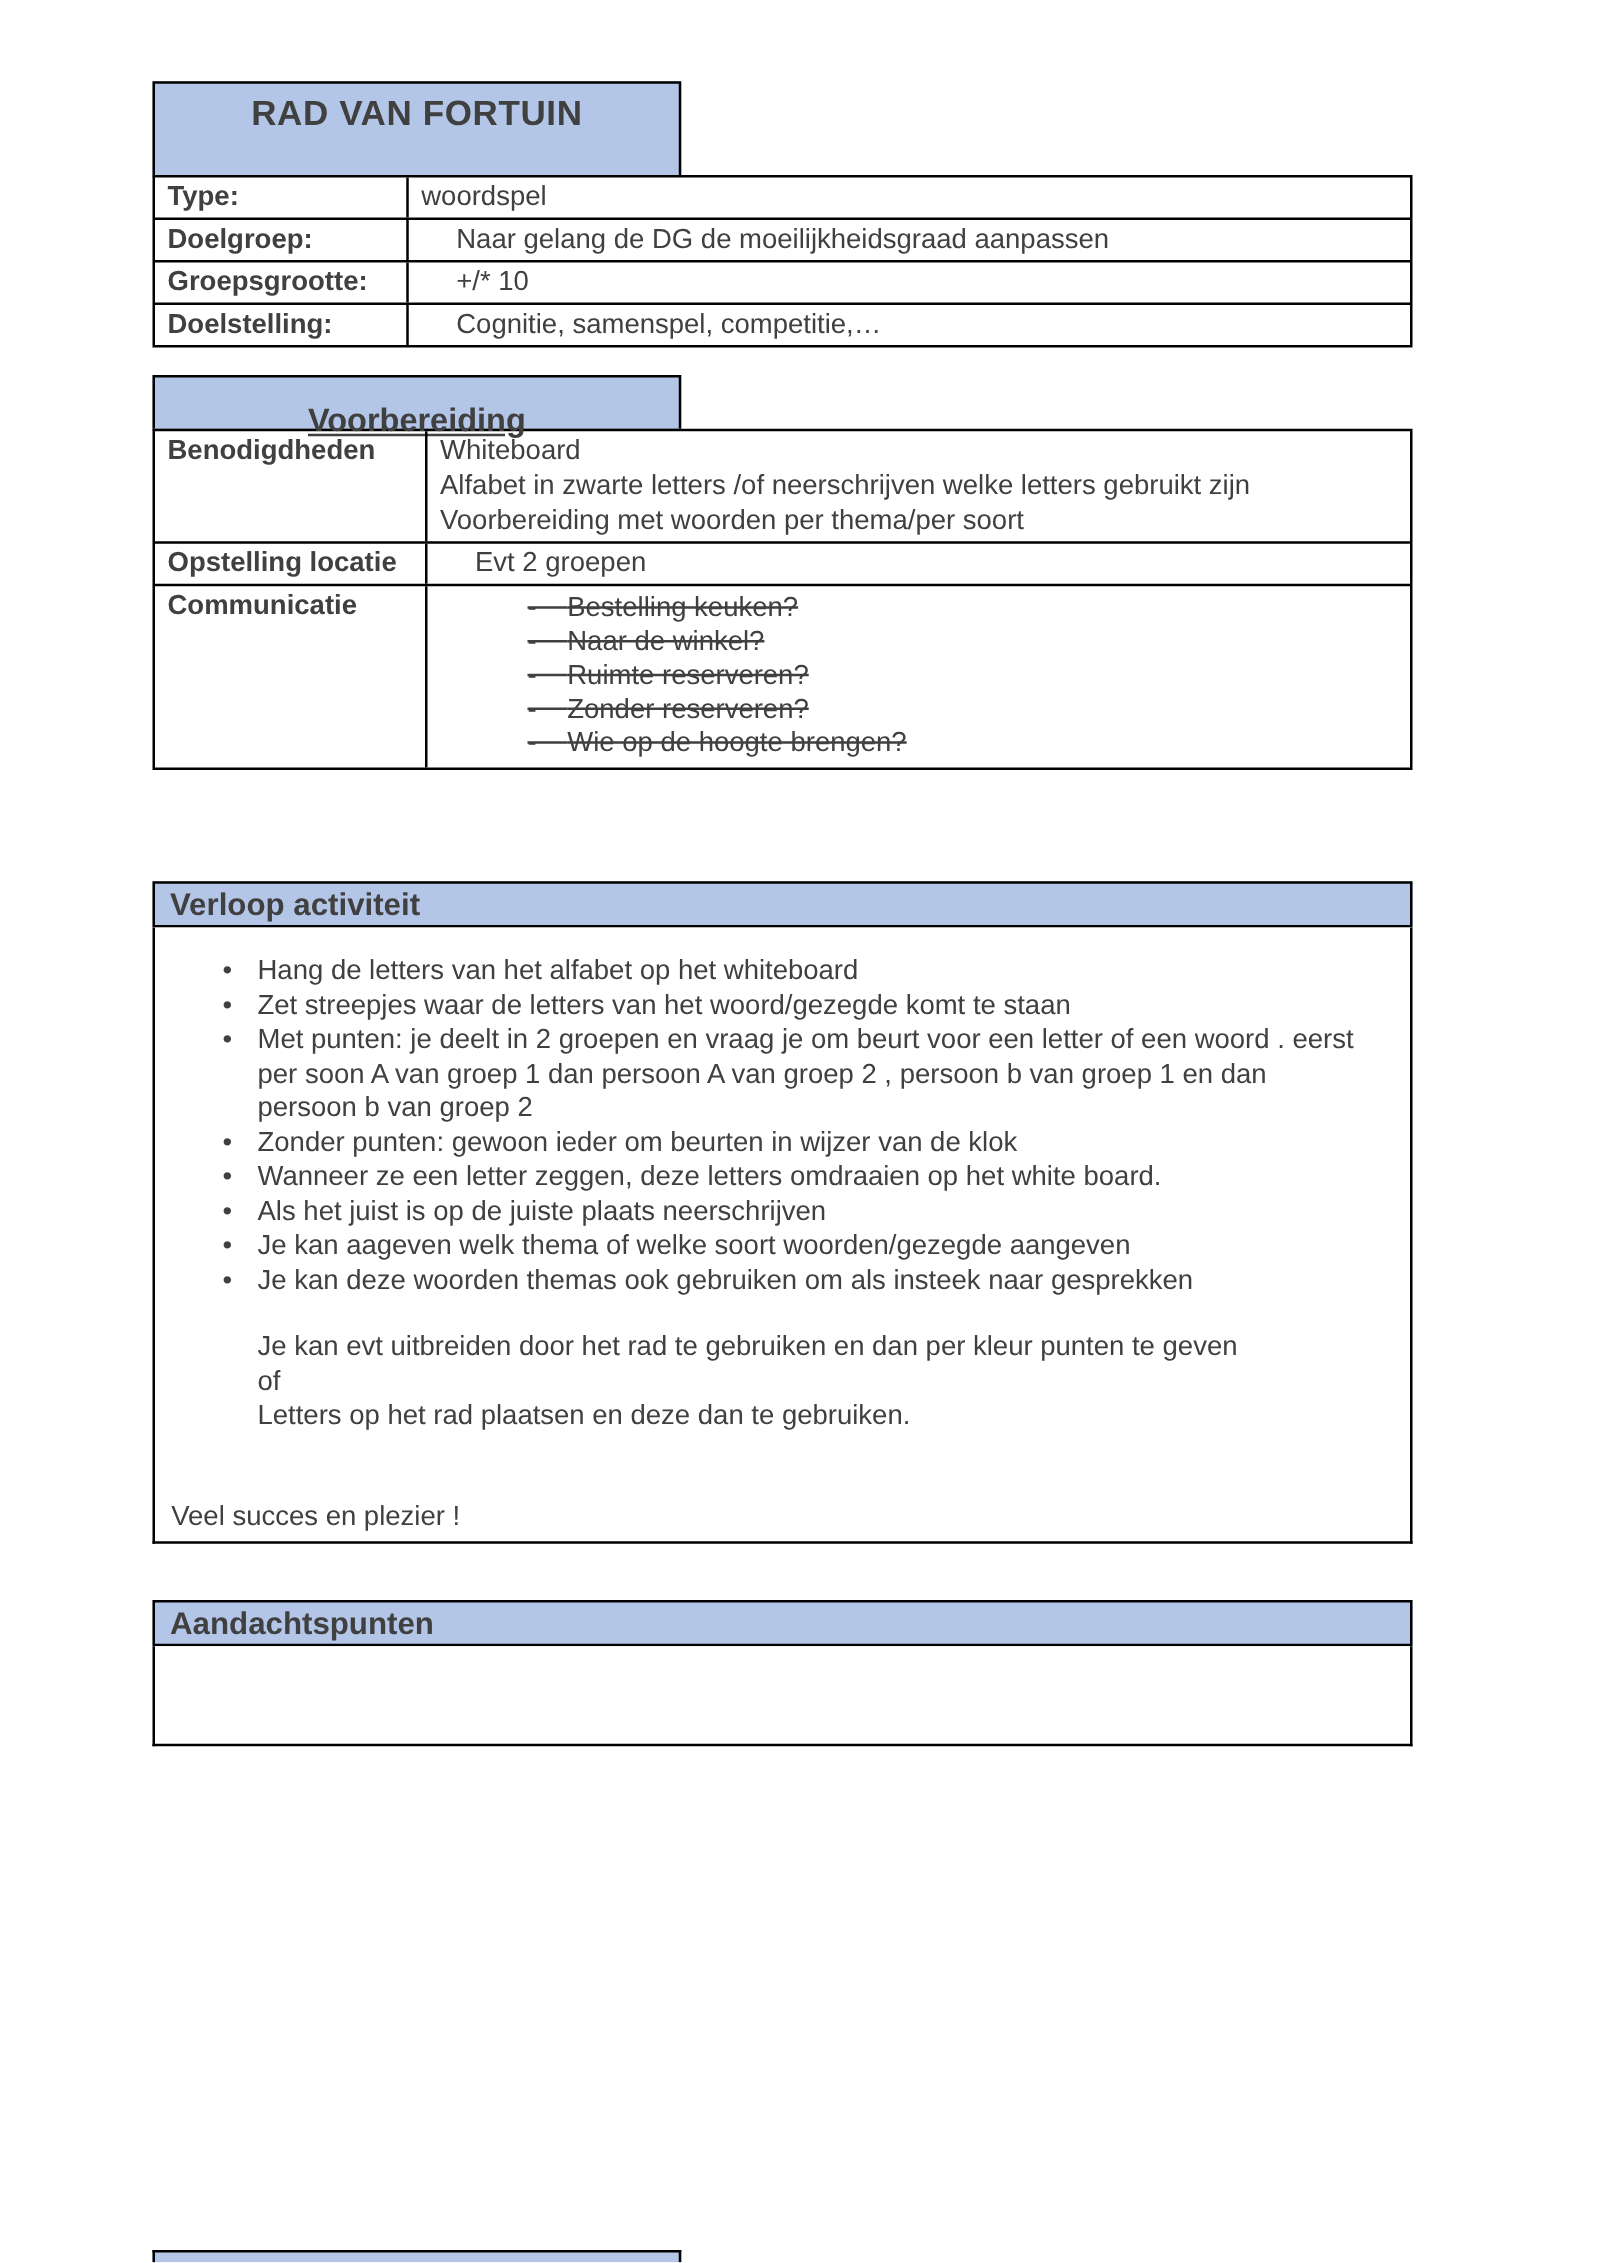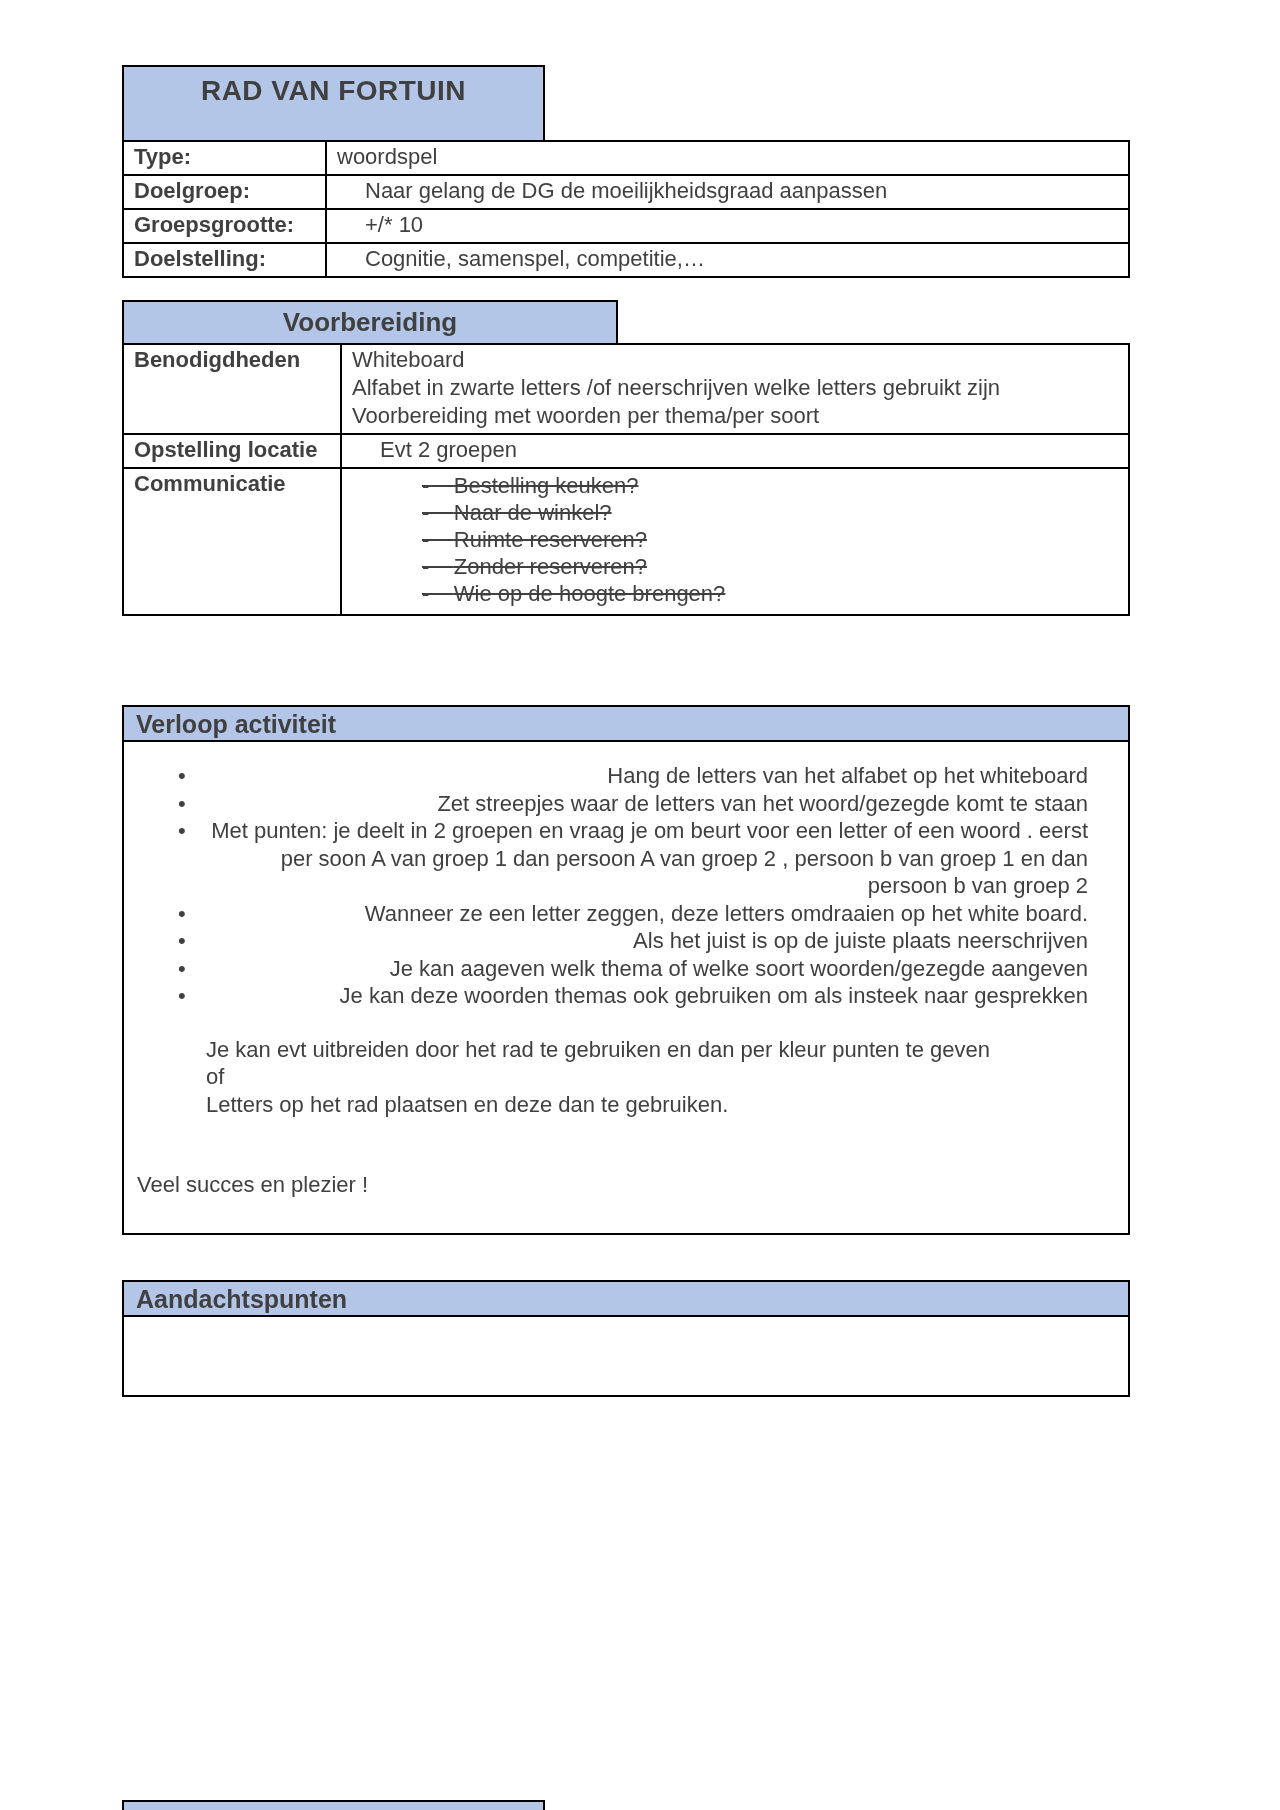--- a/index.html
+++ b/index.html
@@ -8,21 +8,21 @@
     font-family:"Liberation Sans","DejaVu Sans",sans-serif; color:#404040;
     overflow:hidden;
   }
   .tbl { position:absolute; left:122px; width:1008px; box-sizing:border-box; }
 
   .blue-cell {
     background:#b4c6e7; border:2px solid #000; box-sizing:border-box;
     font-weight:bold; text-align:center;
   }
   #info-title  { width:423px; height:77px; font-size:28px; padding-top:8px; margin-bottom:-2px; letter-spacing:0.5px; }
-  #prep-title  { width:496px; height:45px; font-size:26px; padding-top:5px; margin-bottom:-2px; }
+  #prep-title  { width:423px; height:45px; font-size:26px; padding-top:19px; margin-bottom:-2px;text-decoration:underline; }
 
   .rows { border:2px solid #000; background:#fff; }
   .row  { display:flex; }
   .row + .row { border-top:2px solid #000;gap:28px; }
   .cell { box-sizing:border-box; padding:1px 8px 3px 10px; font-size:22px; line-height:28px; }
   .label-cell { font-weight:bold; border-right:2px solid #000; flex:0 0 auto; }
   .value-cell { flex:1 1 auto; }
   #info-table .label-cell { width:203px; }
   #prep-table .label-cell { width:218px; }
 
@@ -41,21 +41,21 @@
 
   .bar-hdr {
     height:37px; background:#b4c6e7; border:2px solid #000; box-sizing:border-box;
     font-size:25px; font-weight:bold; padding:3px 0 0 12px; text-align:left;
   }
   .section-body { border:2px solid #000; border-top:none; box-sizing:border-box; background:#fff; }
 
   #activity { top:705px; }
   #activity-body { height:493px; padding-top:20px; overflow:hidden; }
 
-  ul.bullets { margin:0 0 0 48px; padding:0; list-style:none; width:916px;text-align:right; }
+  ul.bullets { margin:0 0 0 48px; padding:0; list-style:none; width:916px; }
   ul.bullets li {
     position:relative; padding-left:34px; font-size:22px; line-height:27.5px;
   }
   ul.bullets li::before { content:"\2022"; position:absolute; left:6px; top:0; }
 
   .extra   { margin:26px 0 0 82px; font-size:22px; line-height:27.5px; max-width:890px; }
   .closing { margin:53px 0 0 13px; font-size:22px; line-height:28px; }
 
   #attention { top:1280px; }
   #attention-body { height:80px; }
@@ -127,20 +127,21 @@
   </section>
 
   <section class="tbl" id="activity">
     <div class="bar-hdr">Verloop activiteit</div>
     <div class="section-body" id="activity-body">
       <ul class="bullets">
 
       <li>Hang de letters van het alfabet op het whiteboard</li>
           <li>Zet streepjes waar de letters van het woord/gezegde komt te staan</li>
           <li>Met punten: je deelt in 2 groepen en vraag je om beurt voor een letter of een woord . eerst per soon A van groep 1 dan persoon A van groep 2 , persoon b van groep 1 en dan persoon b van groep 2</li>
+          <li>Zonder punten: gewoon ieder om beurten in wijzer van de klok</li>
           <li>Wanneer ze een letter zeggen, deze letters omdraaien op het white board.</li>
           <li>Als het juist is op de juiste plaats neerschrijven</li>
           <li>Je kan aageven welk thema of welke soort woorden/gezegde aangeven</li>
           <li>Je kan deze woorden themas ook gebruiken om als insteek naar gesprekken</li>
         </ul>
       <div class="extra">
 
       <div>Je kan evt uitbreiden door het rad te gebruiken en dan per kleur punten te geven</div>
           <div>of</div>
           <div>Letters op het rad plaatsen en deze dan te gebruiken.</div>

